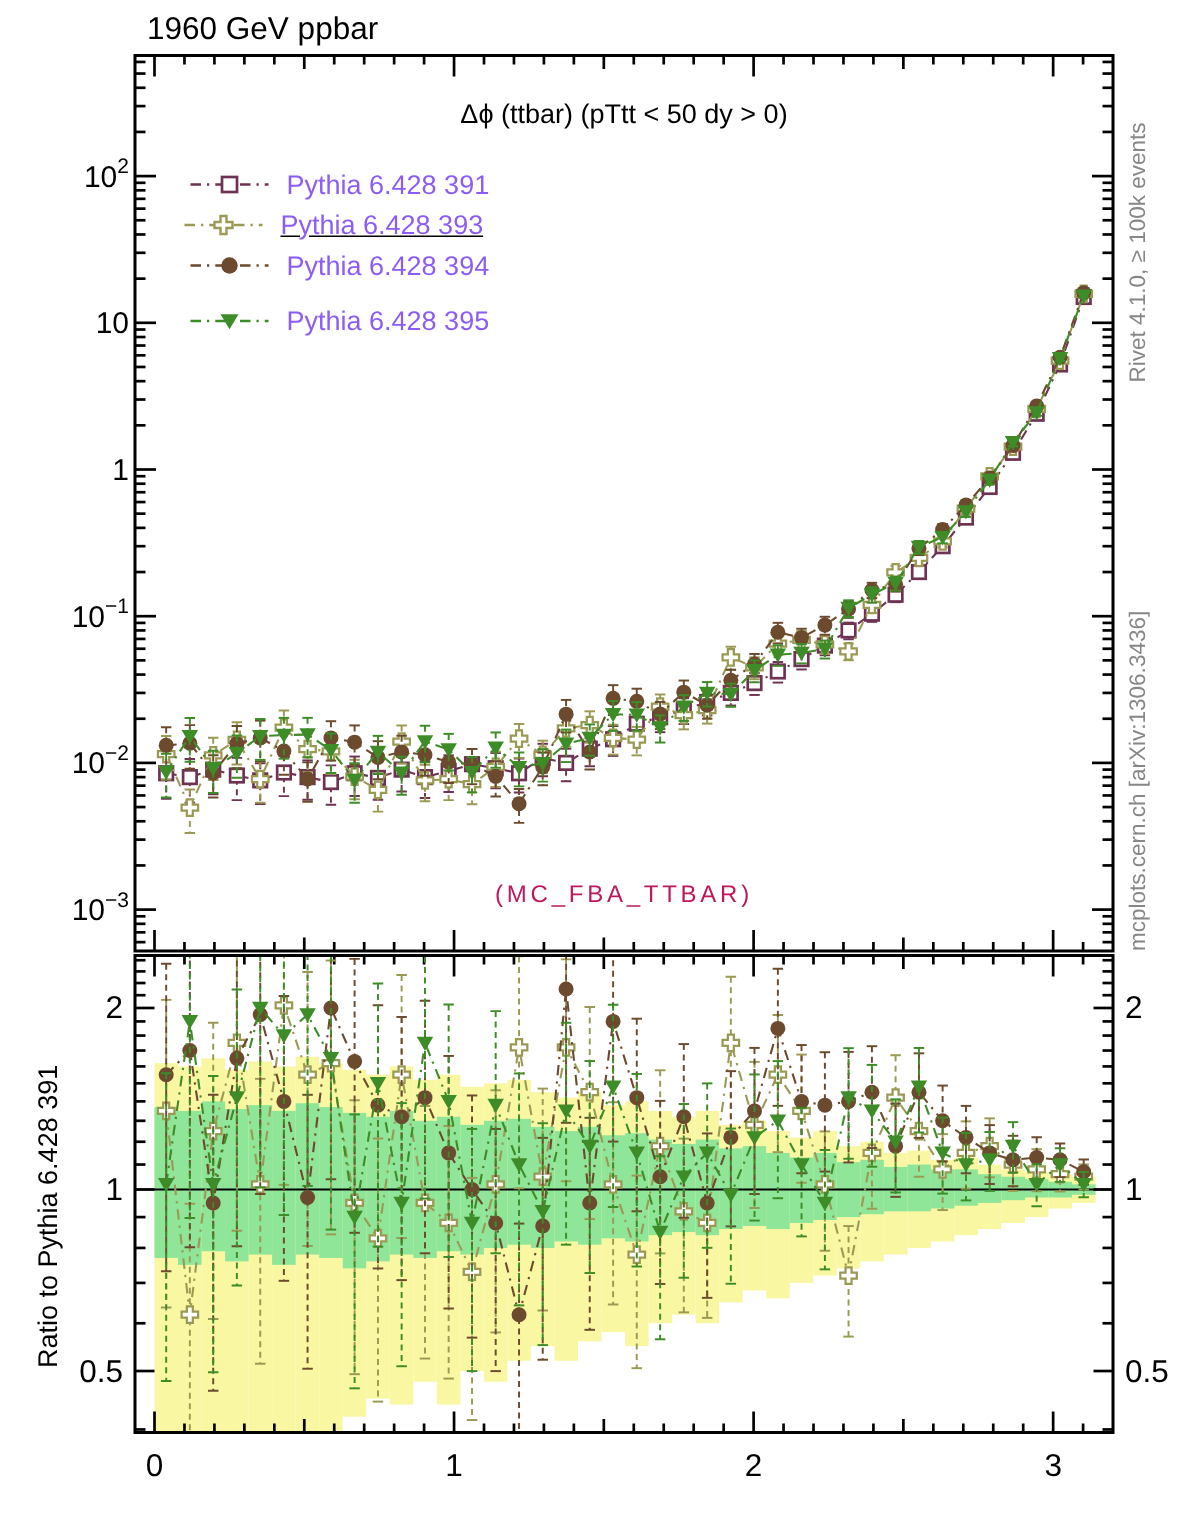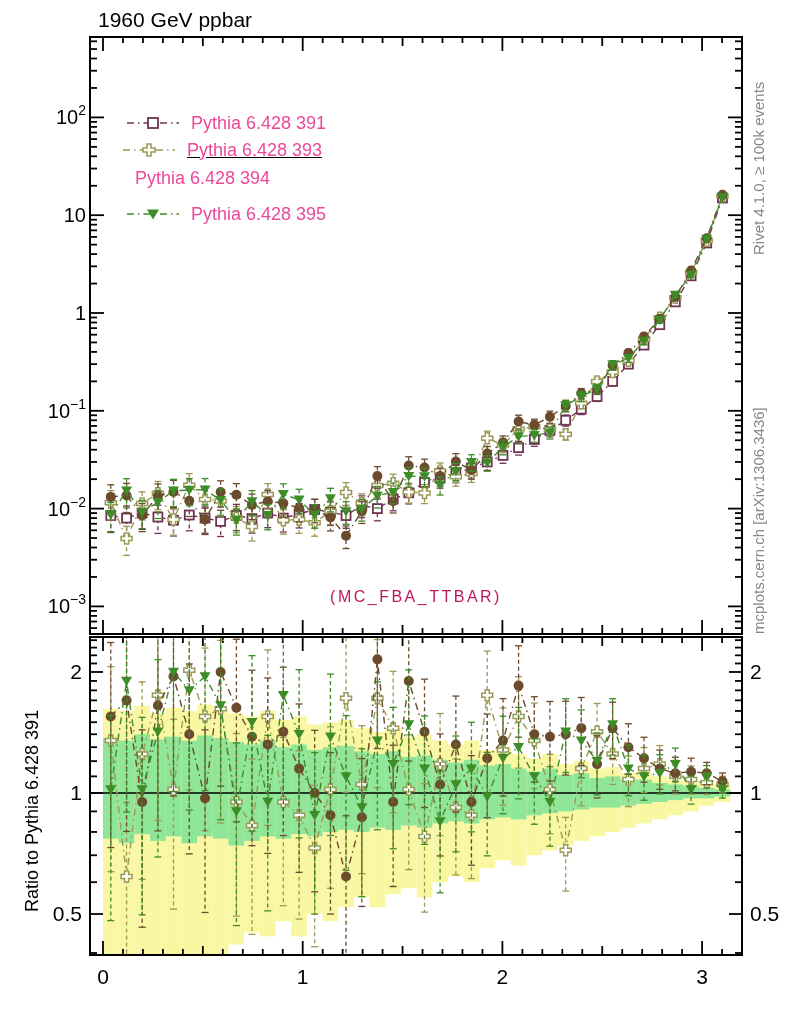--- a/index.html
+++ b/index.html
@@ -2,50 +2,51 @@
 <html><head>
 <meta charset="utf-8">
 <style>
   html,body{margin:0;padding:0;background:#fff;}
   .page{position:relative;width:786px;height:1024px;background:#ffffff;
         font-family:"Liberation Sans","DejaVu Sans",sans-serif;overflow:hidden;}
   .abs{position:absolute;}
   .hdr{font-size:21px;color:#000;white-space:nowrap;}
   .title{font-size:18px;color:#000;white-space:nowrap;transform:translateX(-50%);}
   .legend-row{position:absolute;display:flex;align-items:center;height:18px;}
-  .legend-label{font-size:18px;color:#ec4899;margin-left:10px;white-space:nowrap;}
+  .legend-label{font-size:18px;color:#8b5cf6;margin-left:10px;white-space:nowrap;}
   .watermark{font-size:16px;color:#be185d;letter-spacing:2.5px;white-space:nowrap;transform:translateX(-50%);}
   .vtext{font-size:15px;color:#878787;white-space:nowrap;transform:rotate(-90deg);transform-origin:left top;}
   .ratio-ylabel{font-size:18px;color:#000;white-space:nowrap;transform:rotate(-90deg);transform-origin:left top;}
   svg text{font-family:"Liberation Sans","DejaVu Sans",sans-serif;}
 </style>
 </head>
 <body>
 
 <div class="page">
 
   <div class="abs hdr" style="left:98px;top:8px;">1960 GeV ppbar</div>
 
+  <div class="abs title" style="left:416px;top:66px;">Δϕ (ttbar) (pTtt &lt; 50 dy &gt; 0)</div>
 
   <div>
     <div class="legend-row" style="left:125px;top:114px;">
       <svg width="56" height="18">
         <line x1="2" y1="9" x2="54" y2="9" stroke-width="1.6" stroke-dasharray="7 4 1.5 4" stroke="#6e3352"></line>
         <rect x="23" y="4" width="10" height="10" fill="#ffffff" stroke-width="1.8" stroke="#6e3352"></rect>
       </svg>
       <span class="legend-label">Pythia 6.428 391</span>
     </div>
     <div class="legend-row" style="left:121px;top:141px;text-decoration:underline;">
       <svg width="56" height="18">
         <line x1="2" y1="9" x2="54" y2="9" stroke-width="1.6" stroke-dasharray="7 4 1.5 4" stroke="#9a9a55"></line>
         <path d="M26 3 h4 v4 h4 v4 h-4 v4 h-4 v-4 h-4 v-4 h4 z" fill="#ffffff" stroke-width="1.6" stroke="#9a9a55"></path>
       </svg>
       <span class="legend-label">Pythia 6.428 393</span>
     </div>
-    <div class="legend-row" style="left:125px;top:168px;flex-direction:column;">
+    <div class="legend-row" style="left:125px;top:168px;">
       <svg width="56" height="18">
         <line x1="2" y1="9" x2="54" y2="9" stroke-width="1.6" stroke-dasharray="7 4 1.5 4" stroke="#6b4a2e"></line>
         <circle cx="28" cy="9" r="5.5" fill="#6b4a2e"></circle>
       </svg>
       <span class="legend-label">Pythia 6.428 394</span>
     </div>
     <div class="legend-row" style="left:125px;top:205px;">
       <svg width="56" height="18">
         <line x1="2" y1="9" x2="54" y2="9" stroke-width="1.6" stroke-dasharray="7 4 1.5 4" stroke="#3e8c28"></line>
         <path d="M22 4.5 L34 4.5 L28 14.5 Z" fill="#3e8c28"></path>

